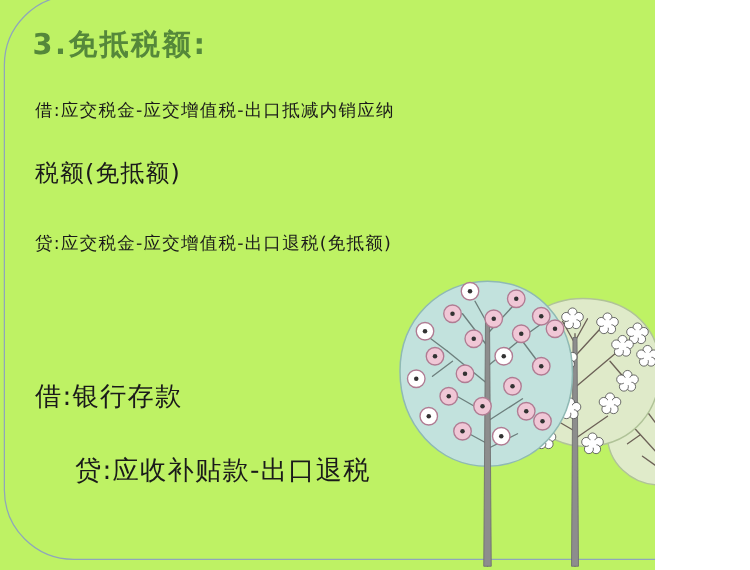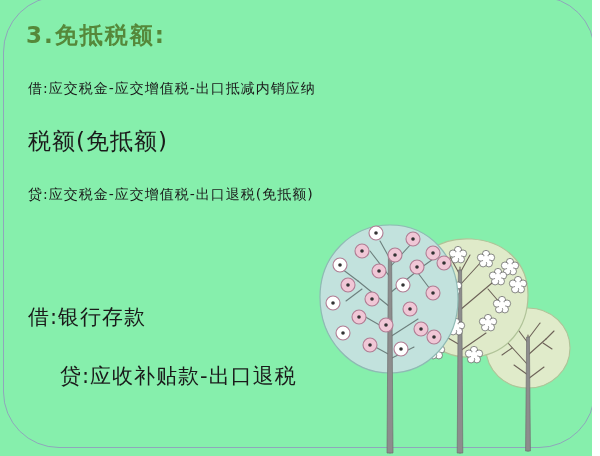--- a/index.html
+++ b/index.html
@@ -5,23 +5,23 @@
   html, body {
     margin: 0;
     padding: 0;
     background: #ffffff;
   }
   body {
     font-family: "Liberation Sans", sans-serif;
   }
   #slide {
     position: relative;
-    width: 592px;
+    width: 524px;
     height: 456px;
-    background: #86efac;
+    background: #bef264;
     overflow: hidden;
   }
   
   #frame {
     position: absolute;
     left: 3px;
     top: -4px;
     width: 592px;
     height: 452px;
     border: 1.2px solid #8fa6bb;
@@ -43,21 +43,21 @@
     color: #1a1a1a;
     letter-spacing: 1px;
   }
   .heading {
     color: #55883a;
     font-weight: bold;
     letter-spacing: 2px;
   }
   .l-head1 { left: 26px; top: 20px;  font-size: 23px; }
   .l-body1 { left: 28px; top: 80px;  font-size: 14px; }
-  .l-body2 { left: 28px; top: 126px; font-size: 23px; }
+  .l-body2 { left: 28px; top: 126px; font-size: 19px; }
   .l-body3 { left: 28px; top: 186px; font-size: 14px; }
   .l-head2 { left: 26px; top: 240px; font-size: 23px; }
   .l-body4 { left: 28px; top: 303px; font-size: 21px; }
   .l-body5 { left: 60px; top: 362px; font-size: 21px; }
 
   #trees {
     position: absolute;
     left: 300px;
     top: 215px;
     width: 300px;

